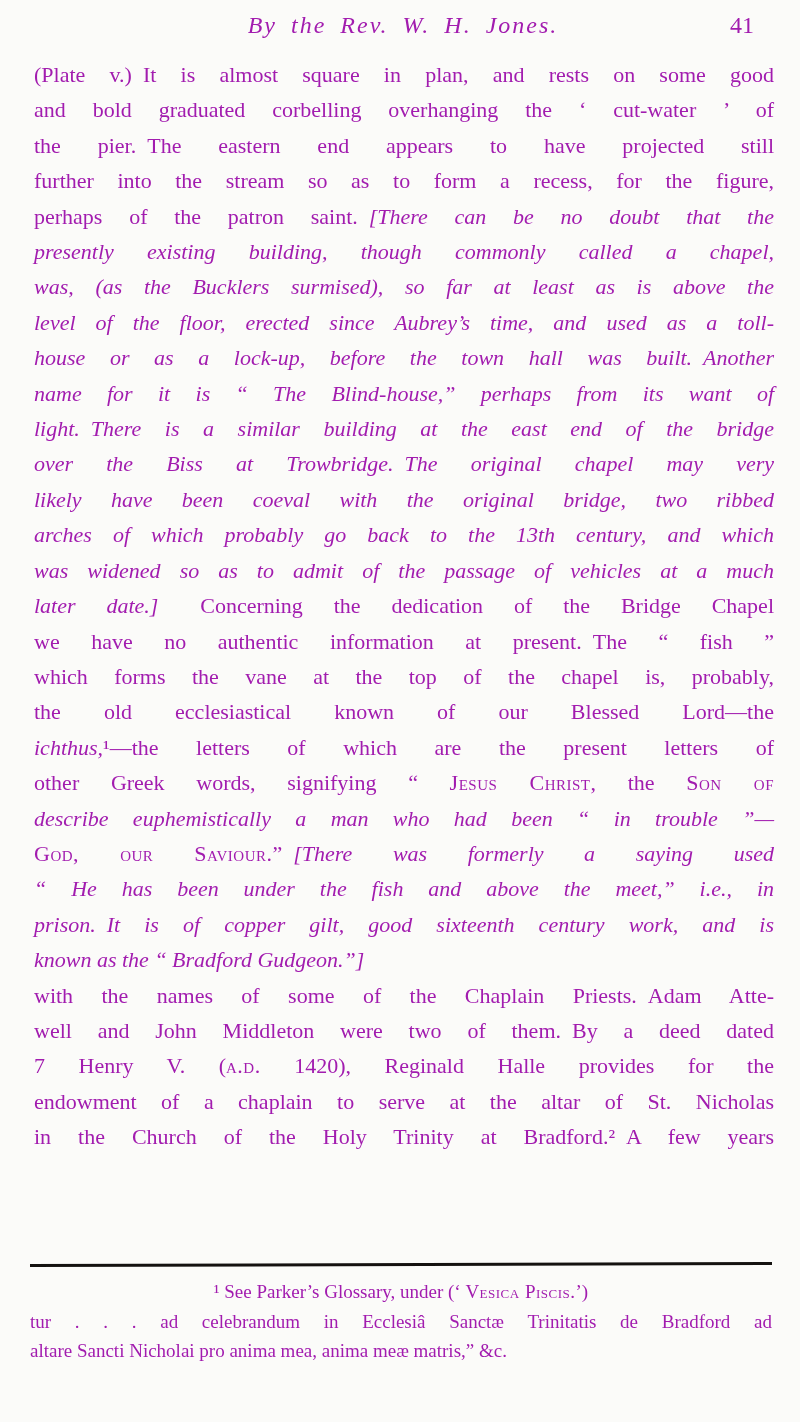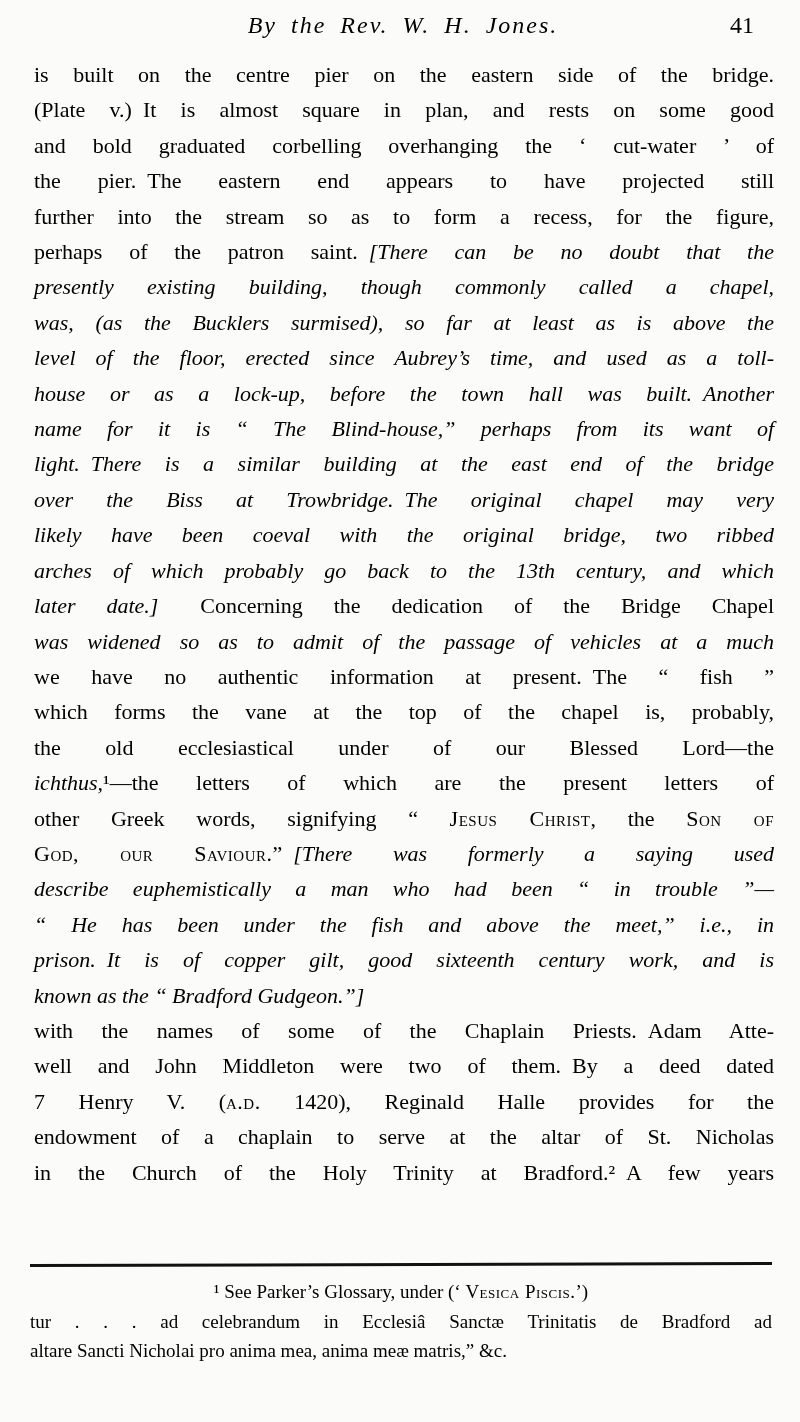--- a/index.html
+++ b/index.html
@@ -5,21 +5,21 @@
   html, body {
     margin: 0; padding: 0;
     width: 800px; height: 1422px;
     background: #f7f7f4;
     overflow: hidden;
   }
   .page {
     position: relative;
     width: 800px; height: 1422px;
     background: #fbfbf9;
-    color: #000000;
+    color: #a21caf;
     font-family: "Liberation Serif", "DejaVu Serif", serif;
   }
   .running-header {
     position: absolute;
     top: 12px; left: 34px; right: 28px; height: 34px;
   }
   .header-title {
     position: absolute; left: 0; right: 0; top: 0;
     text-align: center;
     font-style: italic;
@@ -67,44 +67,43 @@
 </head>
 <body>
 
 <div class="page">
   <div class="running-header">
     <span class="header-title">By the Rev. W. H. Jones.</span>
     <span class="page-number">41</span>
   </div>
 
   <div class="body-text" id="body-lines">
-      <div class="line"><span class="seg-r">is built on the centre pier on the eastern side of the bridge.</span></div>
       <div class="line"><span class="seg-r">(Plate v.) It is almost square in plan, and rests on some good</span></div>
       <div class="line"><span class="seg-r">and bold graduated corbelling overhanging the ‘ cut-water ’ of</span></div>
       <div class="line"><span class="seg-r">the pier. The eastern end appears to have projected still</span></div>
       <div class="line"><span class="seg-r">further into the stream so as to form a recess, for the figure,</span></div>
       <div class="line"><span class="seg-r">perhaps of the patron saint. </span><span class="seg-i">[There can be no doubt that the</span></div>
       <div class="line"><span class="seg-i">presently existing building, though commonly called a chapel,</span></div>
       <div class="line"><span class="seg-i">was, (as the Bucklers surmised), so far at least as is above the</span></div>
       <div class="line"><span class="seg-i">level of the floor, erected since Aubrey’s time, and used as a toll-</span></div>
       <div class="line"><span class="seg-i">house or as a lock-up, before the town hall was built. Another</span></div>
       <div class="line"><span class="seg-i">name for it is “ The Blind-house,” perhaps from its want of</span></div>
       <div class="line"><span class="seg-i">light. There is a similar building at the east end of the bridge</span></div>
       <div class="line"><span class="seg-i">over the Biss at Trowbridge. The original chapel may very</span></div>
       <div class="line"><span class="seg-i">likely have been coeval with the original bridge, two ribbed</span></div>
       <div class="line"><span class="seg-i">arches of which probably go back to the 13th century, and which</span></div>
+      <div class="line"><span class="seg-i">was widened so as to admit of the passage of vehicles at a much</span></div>
       <div class="line"><span class="seg-i">later date.]</span><span class="seg-r">  Concerning the dedication of the Bridge Chapel</span></div>
-      <div class="line"><span class="seg-i">was widened so as to admit of the passage of vehicles at a much</span></div>
       <div class="line"><span class="seg-r">we have no authentic information at present. The “ fish ”</span></div>
       <div class="line"><span class="seg-r">which forms the vane at the top of the chapel is, probably,</span></div>
-      <div class="line"><span class="seg-r">the old ecclesiastical under of our Blessed Lord—the</span></div>
+      <div class="line"><span class="seg-r">the old ecclesiastical known of our Blessed Lord—the</span></div>
       <div class="line"><span class="seg-i">ichthus,</span><span class="seg-r">¹—the letters of which are the present letters of</span></div>
       <div class="line"><span class="seg-r">other Greek words, signifying “ </span><span class="seg-sc">Jesus Christ</span><span class="seg-r">, the </span><span class="seg-sc">Son of</span></div>
+      <div class="line"><span class="seg-i">describe euphemistically a man who had been “ in trouble ”—</span></div>
       <div class="line"><span class="seg-sc">God, our Saviour.</span><span class="seg-r">” </span><span class="seg-i">[There was formerly a saying used</span></div>
-      <div class="line"><span class="seg-i">describe euphemistically a man who had been “ in trouble ”—</span></div>
       <div class="line"><span class="seg-i">“ He has been under the fish and above the meet,” i.e., in</span></div>
       <div class="line"><span class="seg-i">prison. It is of copper gilt, good sixteenth century work, and is</span></div>
       <div class="line end"><span class="seg-i">known as the “ Bradford Gudgeon.”]</span></div>
       <div class="line"><span class="seg-r">with the names of some of the Chaplain Priests. Adam Atte-</span></div>
       <div class="line"><span class="seg-r">well and John Middleton were two of them. By a deed dated</span></div>
       <div class="line"><span class="seg-r">7 Henry V. (</span><span class="seg-sc">a.d.</span><span class="seg-r"> 1420), Reginald Halle provides for the</span></div>
       <div class="line"><span class="seg-r">endowment of a chaplain to serve at the altar of St. Nicholas</span></div>
       <div class="line"><span class="seg-r">in the Church of the Holy Trinity at Bradford.² A few years</span></div>
     </div>
 

